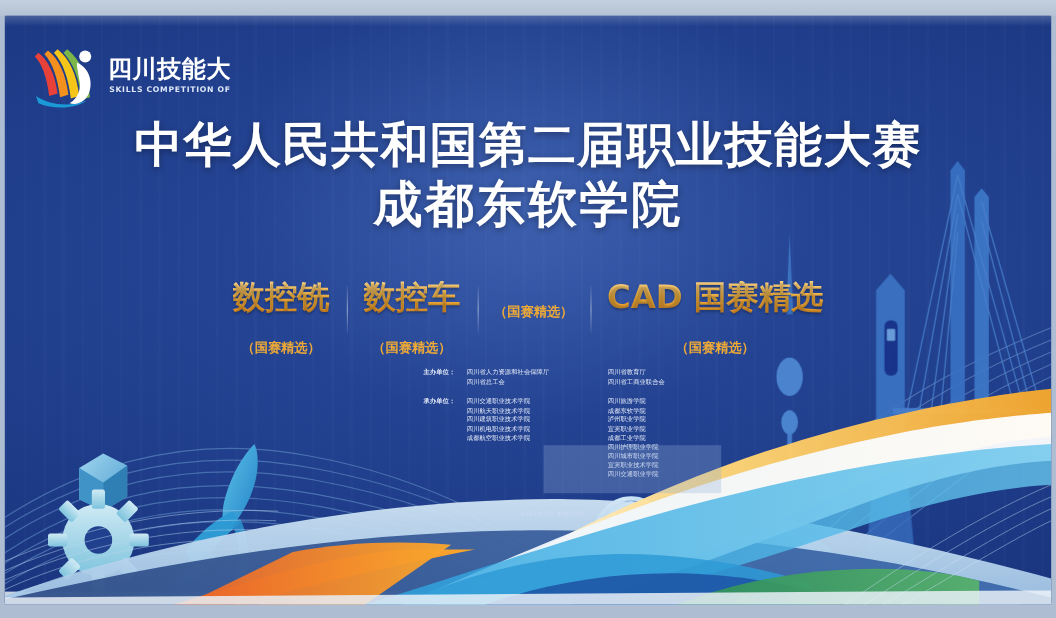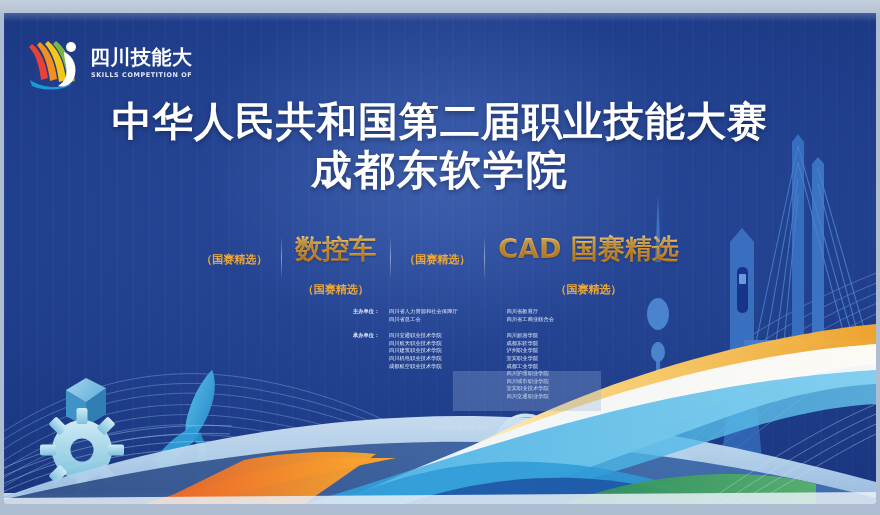--- a/index.html
+++ b/index.html
@@ -258,20 +258,21 @@
       </svg>
     </div>
 
     <div class="title-wrap">
       <div class="title1">中华人民共和国第二届职业技能大赛</div>
       <div class="title2">成都东软学院</div>
     </div>
 
     <div class="events">
       <div class="event">
+        <div class="ev-name">数控铣</div>
         <div class="ev-sub">（国赛精选）</div>
       </div>
       <div class="event">
         <div class="ev-name">数控车</div>
         <div class="ev-sub">（国赛精选）</div>
       </div>
       <div class="event">
         <div class="ev-sub">（国赛精选）</div>
       </div>
       <div class="event">

